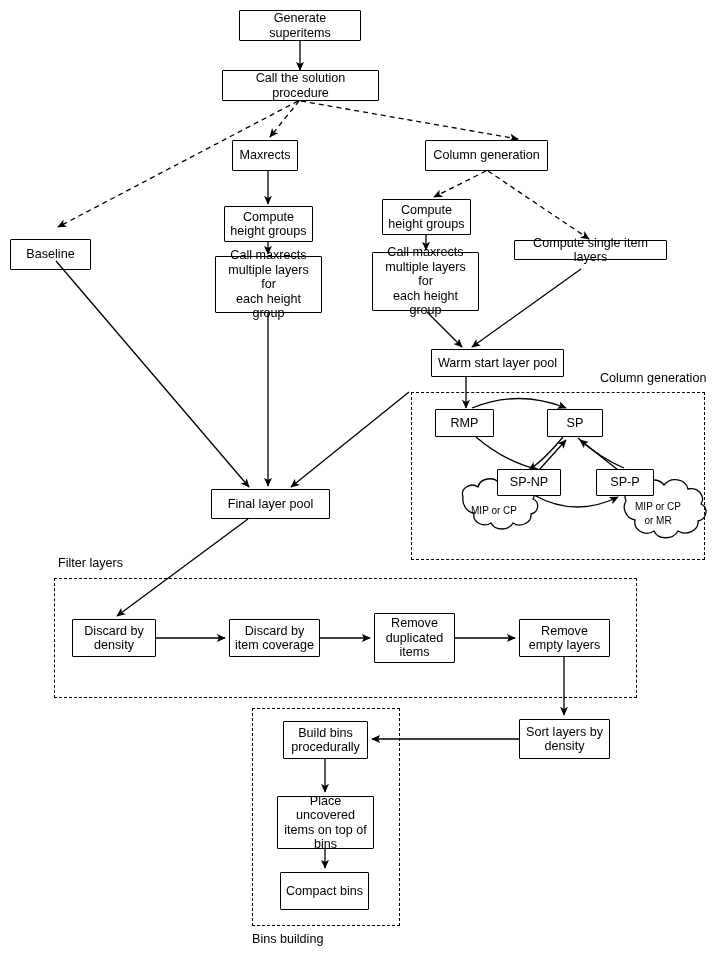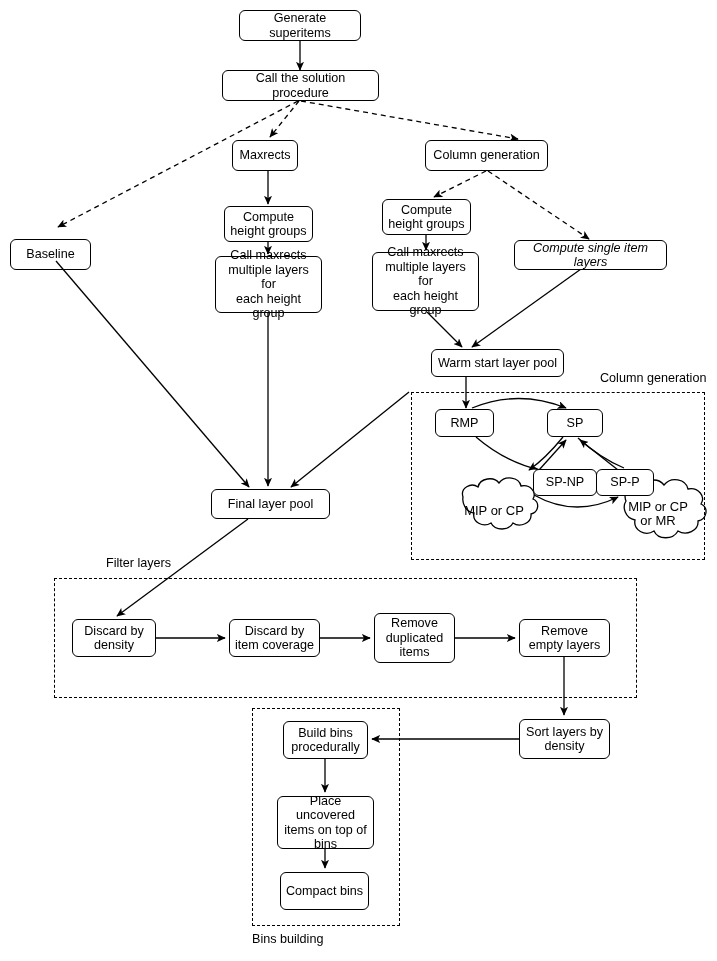--- a/index.html
+++ b/index.html
@@ -3,21 +3,21 @@
 <meta charset="utf-8">
 <style>
   html,body{margin:0;padding:0;background:#ffffff;}
   body{font-family:"Liberation Sans", sans-serif;}
   #canvas{position:relative;width:717px;height:961px;background:#ffffff;overflow:hidden;}
   svg.layer{position:absolute;left:0;top:0;width:717px;height:961px;pointer-events:none;}
   .node{
     position:absolute;
     box-sizing:border-box;
     border:1.3px solid #000000;
-    border-radius:6px;
+    border-radius:1px;
     background:#ffffff;
     display:flex;
     align-items:center;
     justify-content:center;
     text-align:center;
     font-size:12.6px;
     line-height:14.5px;
     color:#000000;
     white-space:pre-line;
     padding:1px 4px;
@@ -32,41 +32,41 @@
   }
   .grplabel{
     position:absolute;
     font-size:12.6px;
     color:#000000;
     z-index:2;
     white-space:nowrap;
   }
   .cloudtext{
     position:absolute;
-    font-size:13px;
+    font-size:10px;
     line-height:14px;
     text-align:center;
     color:#000000;
     z-index:4;
     white-space:pre-line;
     display:flex;
     align-items:center;
     justify-content:center;
   }
 </style>
 </head>
 <body>
 
 <div id="canvas">
 
   <div class="grpbox" style="left:411px; top:392px; width:294px; height:168px;"></div>
   <div class="grplabel" style="left:600px; top:371px;">Column generation</div>
 
   <div class="grpbox" style="left:54px; top:578px; width:583px; height:120px;"></div>
-  <div class="grplabel" style="left:58px; top:556px;margin-left:48px;">Filter layers</div>
+  <div class="grplabel" style="left:58px; top:556px;">Filter layers</div>
 
   <div class="grpbox" style="left:252px; top:708px; width:148px; height:218px;"></div>
   <div class="grplabel" style="left:252px; top:932px;">Bins building</div>
 
   <svg class="layer" viewBox="0 0 717 961">
     <defs>
       <marker id="ah" markerWidth="10" markerHeight="8" refX="8.2" refY="4" orient="auto" markerUnits="userSpaceOnUse">
         <path d="M0,0 L9,4 L0,8 L2.2,4 Z" fill="#000000"></path>
       </marker>
     </defs>
@@ -156,29 +156,29 @@
 multiple layers for
 each height group</div>
 
   <div class="node" style="left:382px; top:199px; width:89px; height:36px;">Compute
 height groups</div>
 
   <div class="node" style="left:372px; top:252px; width:107px; height:59px;">Call maxrects
 multiple layers for
 each height group</div>
 
-  <div class="node" style="left:514px; top:240px; width:153px; height:30px;font-style:italic;">Compute single item layers</div>
+  <div class="node" style="left:514px; top:240px; width:153px; height:20px;">Compute single item layers</div>
 
   <div class="node" style="left:400px; top:349px; width:133px; height:28px;margin-left:31px;">Warm start layer pool</div>
 
   <div class="node" style="left:435px; top:409px; width:59px; height:28px;text-align:center;">RMP</div>
 
   <div class="node" style="left:547px; top:409px; width:56px; height:28px;">SP</div>
 
-  <div class="node" style="left:497px; top:469px; width:64px; height:27px;margin-left:36px;">SP-NP</div>
+  <div class="node" style="left:497px; top:469px; width:64px; height:27px;">SP-NP</div>
 
   <div class="node" style="left:596px; top:469px; width:58px; height:27px;">SP-P</div>
 
   <div class="node" style="left:211px; top:489px; width:119px; height:30px;">Final layer pool</div>
 
   <div class="node" style="left:72px; top:619px; width:84px; height:38px;">Discard by
 density</div>
 
   <div class="node" style="left:229px; top:619px; width:91px; height:38px;">Discard by
 item coverage</div>

